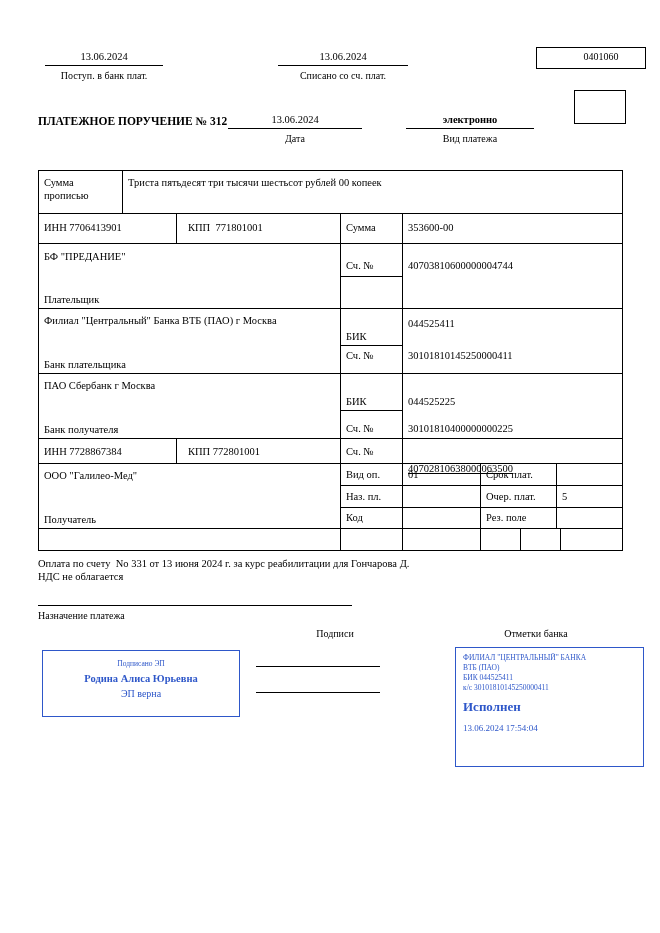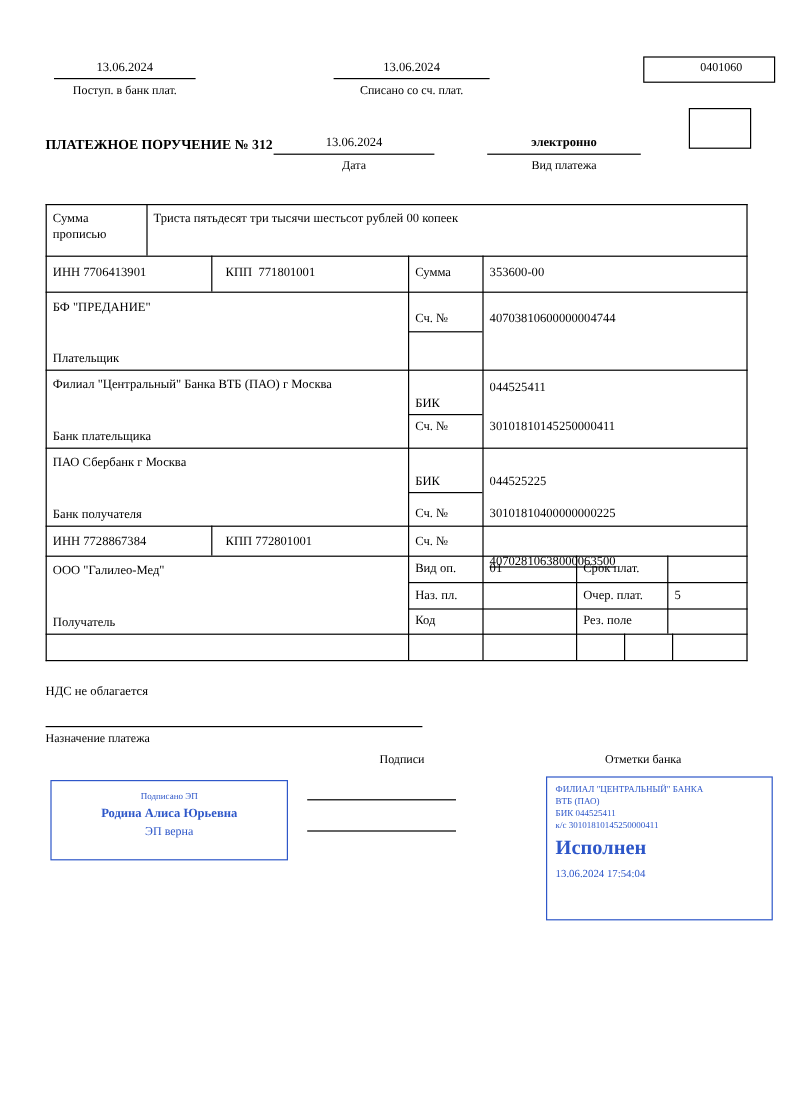--- a/index.html
+++ b/index.html
@@ -101,20 +101,21 @@
   <div class="abs" style="left:44px;top:513px;">Получатель</div>
   <div class="abs" style="left:346px;top:468px;">Вид оп.</div>
   <div class="abs" style="left:408px;top:468px;">01</div>
   <div class="abs" style="left:486px;top:468px;">Срок плат.</div>
   <div class="abs" style="left:346px;top:490px;">Наз. пл.</div>
   <div class="abs" style="left:486px;top:490px;">Очер. плат.</div>
   <div class="abs" style="left:562px;top:490px;">5</div>
   <div class="abs" style="left:346px;top:511px;">Код</div>
   <div class="abs" style="left:486px;top:511px;">Рез. поле</div>
 
+  <div class="abs pre" style="left:38px;top:557px;width:565px;">Оплата по счету  No 331 от 13 июня 2024 г. за курс реабилитации для Гончарова Д.</div>
   <div class="abs" style="left:38px;top:570px;">НДС не облагается</div>
   <div class="hline" style="left:38px;top:605px;width:314px;"></div>
   <div class="abs sm" style="left:38px;top:609px;">Назначение платежа</div>
 
   <div class="abs sm center" style="left:270px;top:627px;width:130px;">Подписи</div>
   <div class="abs sm center" style="left:471px;top:627px;width:130px;">Отметки банка</div>
 
   <div class="estamp" style="left:42px;top:650px;width:196px;height:57px;padding-top:8px;">
     <div style="font-size:7.5px;line-height:9px;">Подписано ЭП</div>
     <div class="bold" style="font-size:10.5px;line-height:13px;margin-top:4px;">Родина Алиса Юрьевна</div>
@@ -122,17 +123,17 @@
   </div>
 
   <div class="hline" style="left:256px;top:666px;width:124px;"></div>
   <div class="hline" style="left:256px;top:692px;width:124px;"></div>
 
   <div class="bstamp" style="left:455px;top:647px;width:173px;height:108px;">
     <div>ФИЛИАЛ "ЦЕНТРАЛЬНЫЙ" БАНКА</div>
     <div>ВТБ (ПАО)</div>
     <div>БИК 044525411</div>
     <div>к/с 30101810145250000411</div>
-    <div class="bold" style="font-size:17px;line-height:14px;margin-top:7px;">Исполнен</div>
+    <div class="bold" style="font-size:13px;line-height:14px;margin-top:7px;">Исполнен</div>
     <div style="font-size:9px;line-height:11px;margin-top:9px;">13.06.2024 17:54:04</div>
   </div>
 
 </div>
 
 </body></html>

